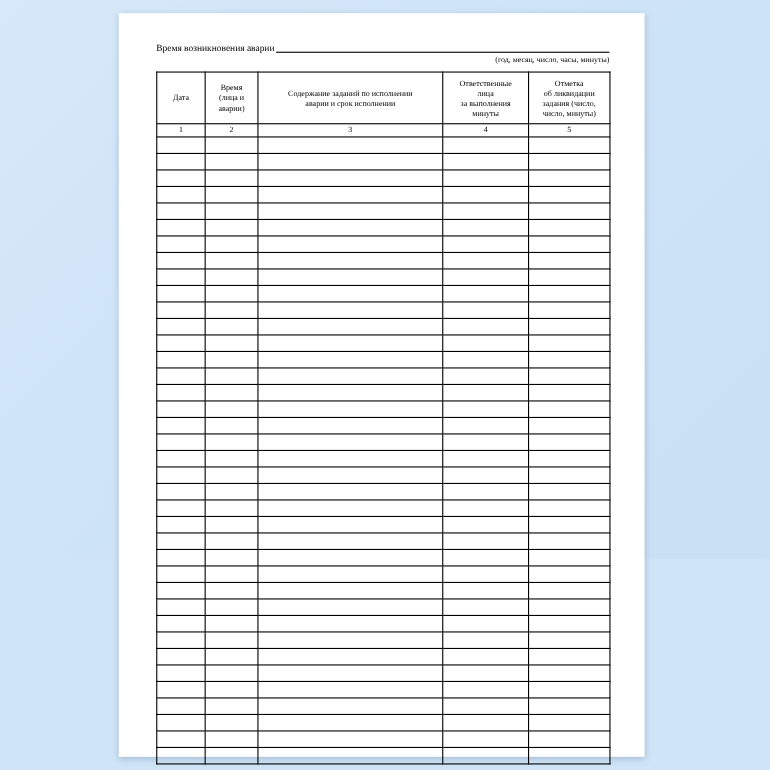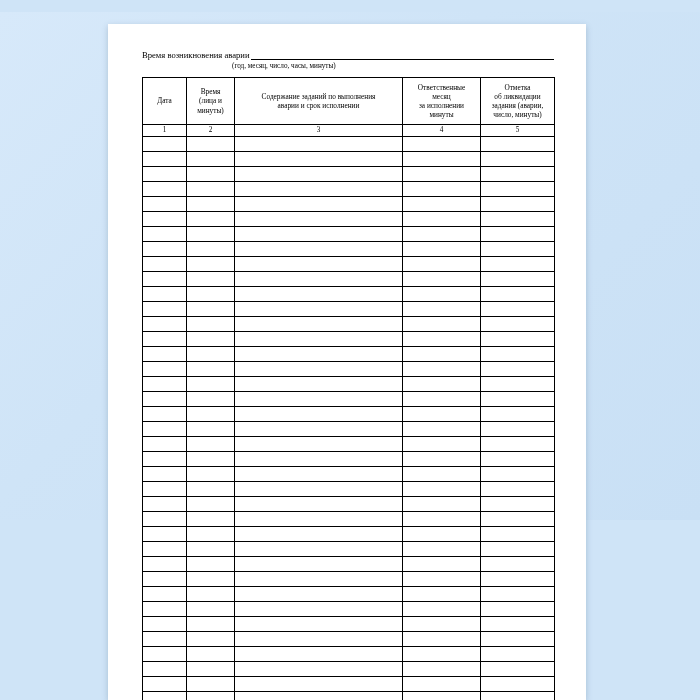--- a/index.html
+++ b/index.html
@@ -11,21 +11,20 @@
     height: 700px;
     background: #cfe4f7;
     font-family: "Liberation Serif", serif;
     overflow: hidden;
   }
   #stage {
     position: relative;
     width: 700px;
     height: 508px;
     background: linear-gradient(135deg, #d7e9fa 0%, #cfe4f7 40%, #c9e0f5 100%);
-    margin-top: 12px;
   }
   .page {
     position: absolute;
     left: 108px;
     top: 12px;
     width: 478px;
     height: 676px;
     background: #ffffff;
     box-shadow: 0 2px 6px rgba(60,90,120,0.28);
   }
@@ -48,21 +47,21 @@
     font-size: 8.6px;
     color: #000;
   }
   .toprow .rule {
     flex: 1 1 auto;
     border-bottom: 1px solid #000;
     height: 9px;
     margin-left: 1px;
   }
   .subnote {
-    text-align: left;
+    text-align: right;
     font-size: 7.2px;
     margin-top: 2px;
     margin-bottom: 7px;
     padding-left: 90px;
   }
 
   
   table.grid {
     border-collapse: collapse;
     width: 412px;
@@ -121,36 +120,36 @@
             <col class="c5">
         </colgroup>
         <thead>
           <tr>
             <th>
               <span class="hl">Дата</span>
             </th>
             <th>
               <span class="hl">Время</span>
               <span class="hl">(лица и</span>
-              <span class="hl">минуты)</span>
+              <span class="hl">аварии)</span>
             </th>
             <th>
-              <span class="hl">Содержание заданий  по выполнения</span>
+              <span class="hl">Содержание заданий  по исполнении</span>
               <span class="hl">аварии  и срок исполнении</span>
             </th>
             <th>
               <span class="hl">Ответственные</span>
-              <span class="hl">месяц</span>
-              <span class="hl">за исполнении</span>
+              <span class="hl">лица</span>
+              <span class="hl">за выполнения</span>
               <span class="hl">минуты</span>
             </th>
             <th>
               <span class="hl">Отметка</span>
               <span class="hl">об ликвидации</span>
-              <span class="hl">задания (аварии,</span>
+              <span class="hl">задания (число,</span>
               <span class="hl">число, минуты)</span>
             </th>
           </tr>
           <tr class="numrow">
             <td>1</td>
             <td>2</td>
             <td>3</td>
             <td>4</td>
             <td>5</td>
           </tr>

